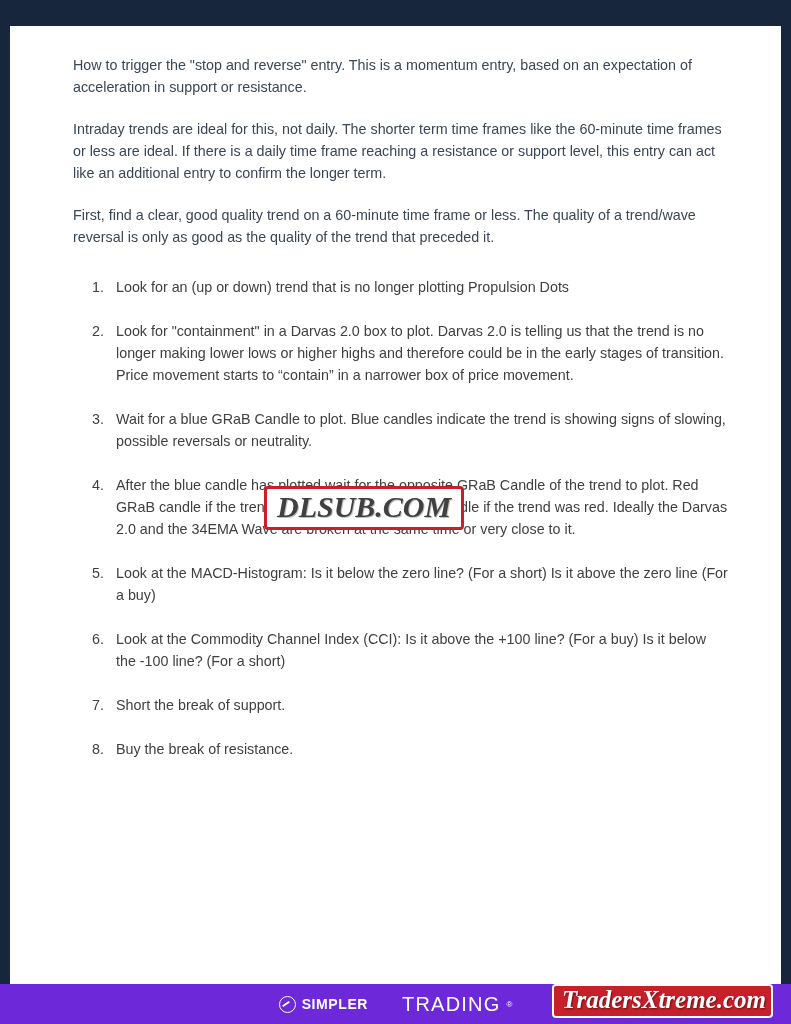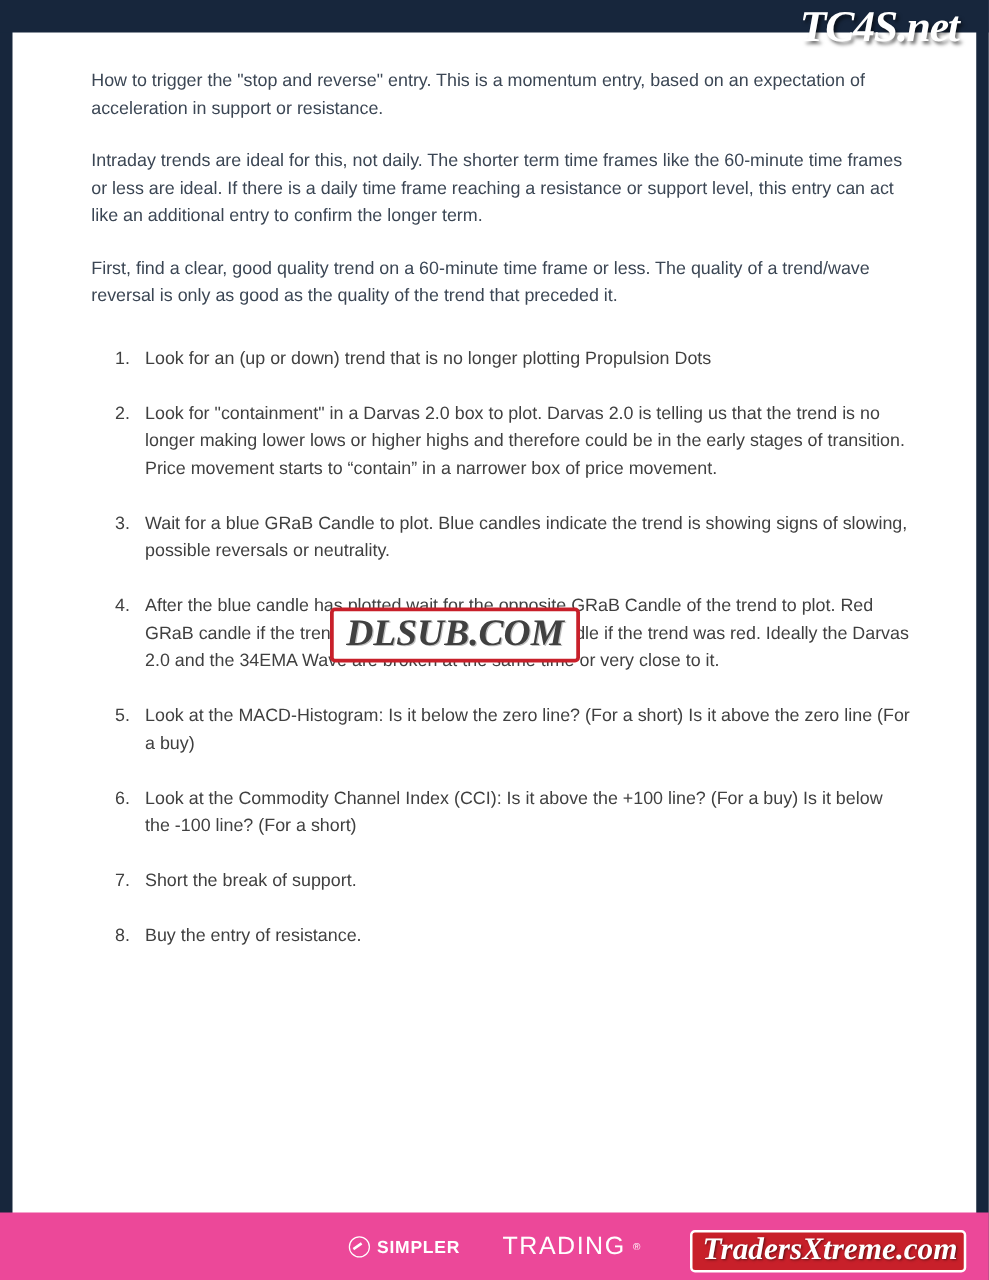--- a/index.html
+++ b/index.html
@@ -29,22 +29,22 @@
     left: -10px;
     width: 791px;
     height: 26px;
     background: #17263c;
   }
   .bottom-bar {
     position: absolute;
     bottom: 0;
     left: -10px;
     width: 791px;
-    height: 54px;
-    background: #ec4899;
+    height: 40px;
+    background: #6d28d9;
     display: flex;
     align-items: center;
     justify-content: center;
   }
   .watermark-tc4s {
     position: absolute;
     top: 2px;
     right: 14px;
     font-family: "Liberation Serif", serif;
     font-weight: bold;
@@ -165,38 +165,37 @@
     z-index: 30;
   }
 </style>
 </head>
 <body>
 
 <div class="page">
 
   <div class="top-bar"></div>
 
-  <div class="watermark-tc4s">TC4S.net</div>
 
   <div class="content">
 
 
     <p class="para">How to trigger the "stop and reverse" entry. This is a momentum entry, based on an expectation of acceleration in support or resistance.</p>
     <p class="para">Intraday trends are ideal for this, not daily. The shorter term time frames like the 60-minute time frames or less are ideal. If there is a daily time frame reaching a resistance or support level, this entry can act like an additional entry to confirm the longer term.</p>
     <p class="para">First, find a clear, good quality trend on a 60-minute time frame or less. The quality of a trend/wave reversal is only as good as the quality of the trend that preceded it.</p>
 
     <ol class="checklist">
       <li>Look for an (up or down) trend that is no longer plotting Propulsion Dots</li>
       <li>Look for "containment" in a Darvas 2.0 box to plot. Darvas 2.0 is telling us that the trend is no longer making lower lows or higher highs and therefore could be in the early stages of transition. Price movement starts to “contain” in a narrower box of price movement.</li>
       <li>Wait for a blue GRaB Candle to plot. Blue candles indicate the trend is showing signs of slowing, possible reversals or neutrality.</li>
       <li>After the blue candle has plotted wait for the opposite GRaB Candle of the trend to plot. Red GRaB candle if the trend was green. Green GRaB candle if the trend was red. Ideally the Darvas 2.0 and the 34EMA Wave are broken at the same time or very close to it.</li>
       <li>Look at the MACD-Histogram: Is it below the zero line? (For a short) Is it above the zero line (For a buy)</li>
       <li>Look at the Commodity Channel Index (CCI): Is it above the +100 line? (For a buy) Is it below the -100 line? (For a short)</li>
       <li>Short the break of support.</li>
-      <li>Buy the entry of resistance.</li>
+      <li>Buy the break of resistance.</li>
     </ol>
 
   </div>
 
   <div class="watermark-dlsub">DLSUB.COM</div>
 
   <div class="bottom-bar">
     <div class="footer-logo">
       <span class="mark"></span>
       <span class="simpler">SIMPLER</span>

